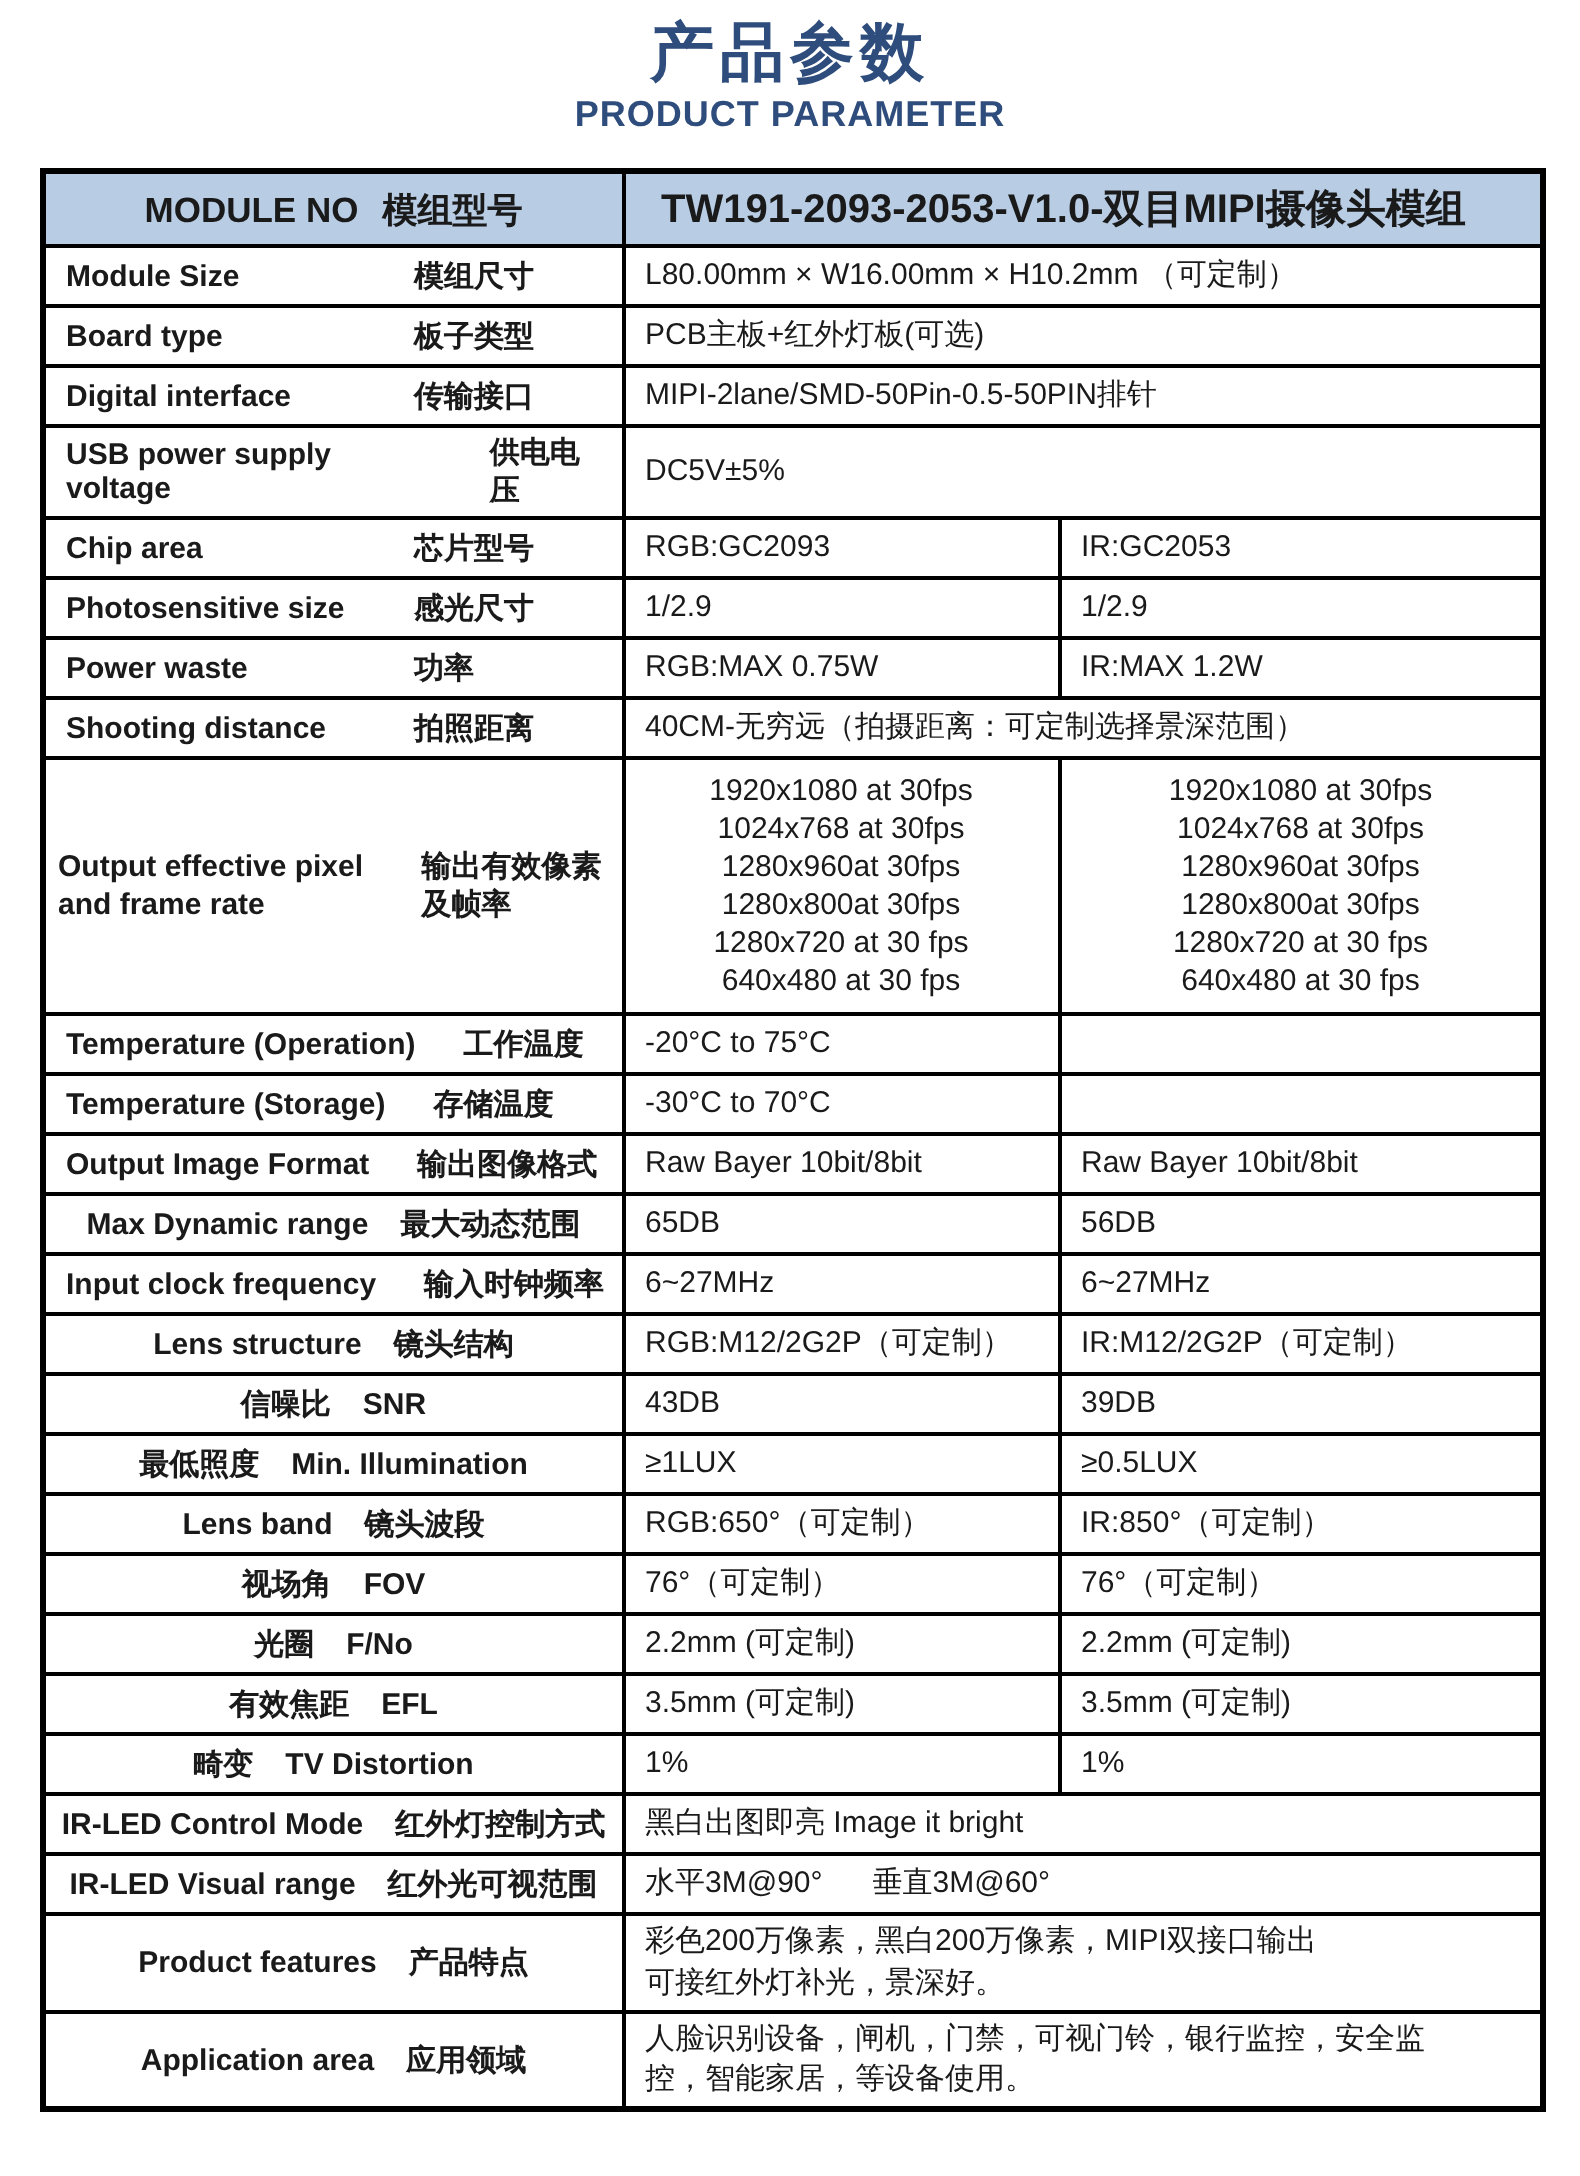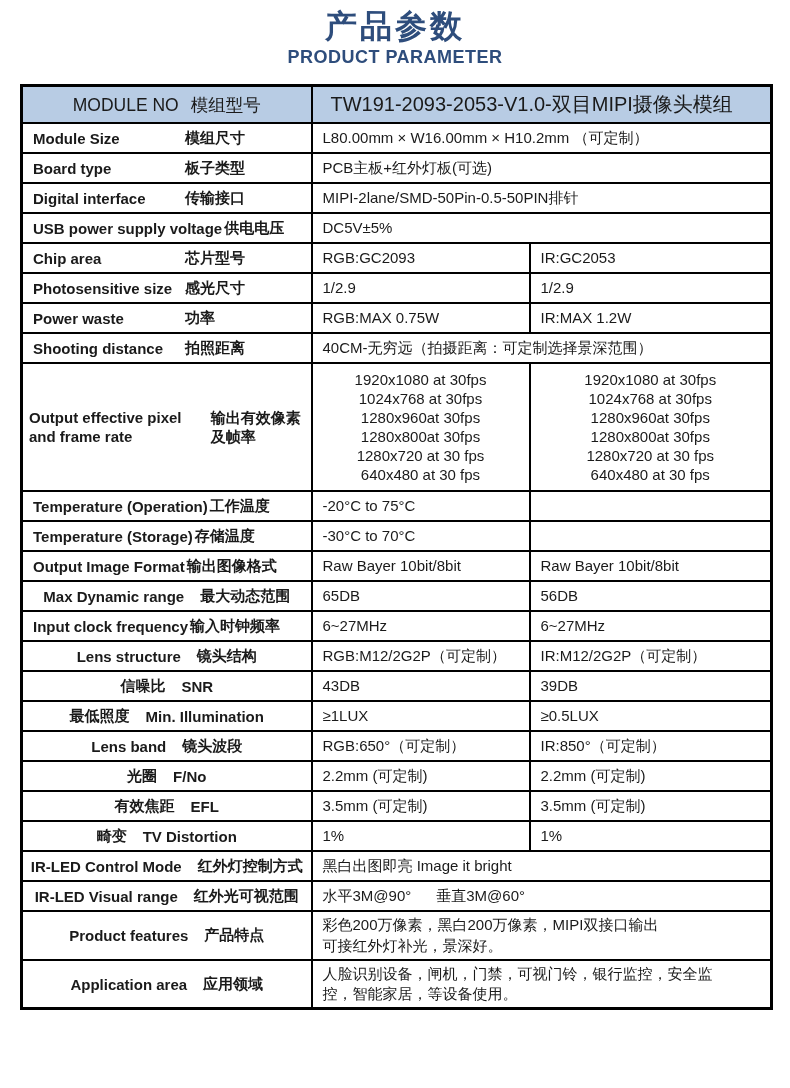--- a/index.html
+++ b/index.html
@@ -32,36 +32,36 @@
     table-layout:fixed;
   }
   td{
     border:2px solid var(--border);
     vertical-align:middle;
     font-size:15px;
   }
   tr.hdr td{
     background:var(--header-bg);
     height:38px;
-    font-weight:400;
+    font-weight:700;
   }
   td.hdr-label{
     font-size:17.5px;text-align:center;
   }
   td.hdr-label .gap{display:inline-block;width:12px;}
   td.hdr-value{
     font-size:20px;padding-left:18px;
   }
   td.lbl{
     font-weight:700;height:30px;padding:3px 6px;
   }
   .lbl-inner{display:flex;align-items:center;}
   .lbl-left .lbl-inner{justify-content:flex-start;padding-left:4px;}
   .lbl-left .lbl-inner span:first-child{min-width:150px;display:inline-block;}
-  .lbl-left .lbl-inner span + span{margin-left:2px;}
+  .lbl-left .lbl-inner span + span{margin-left:24px;}
   .lbl-center .lbl-inner{justify-content:center;gap:16px;}
   .lbl-stacked .lbl-inner{flex-direction:row;gap:1px;justify-content:center;line-height:1.3;}
   td.val{padding:3px 10px;height:30px;}
   .val-inner{white-space:pre-wrap;line-height:1.35;}
   td.val.list{padding:6px 10px;}
   td.val.list .val-inner{
     width:-moz-fit-content;width:fit-content;
     margin:0 auto;text-align:center;line-height:19px;
   }
 </style>
@@ -327,20 +327,34 @@
         <td class="val">
           <div class="val-inner">RGB:650°（可定制）</div>
         </td>
         <td class="val">
           <div class="val-inner">IR:850°（可定制）</div>
         </td>
       </tr>
       <tr>
         <td class="lbl lbl-center">
           <div class="lbl-inner">
+            <span>视场角</span>
+            <span>FOV</span>
+          </div>
+        </td>
+        <td class="val">
+          <div class="val-inner">76°（可定制）</div>
+        </td>
+        <td class="val">
+          <div class="val-inner">76°（可定制）</div>
+        </td>
+      </tr>
+      <tr>
+        <td class="lbl lbl-center">
+          <div class="lbl-inner">
             <span>光圈</span>
             <span>F/No</span>
           </div>
         </td>
         <td class="val">
           <div class="val-inner">2.2mm (可定制)</div>
         </td>
         <td class="val">
           <div class="val-inner">2.2mm (可定制)</div>
         </td>

